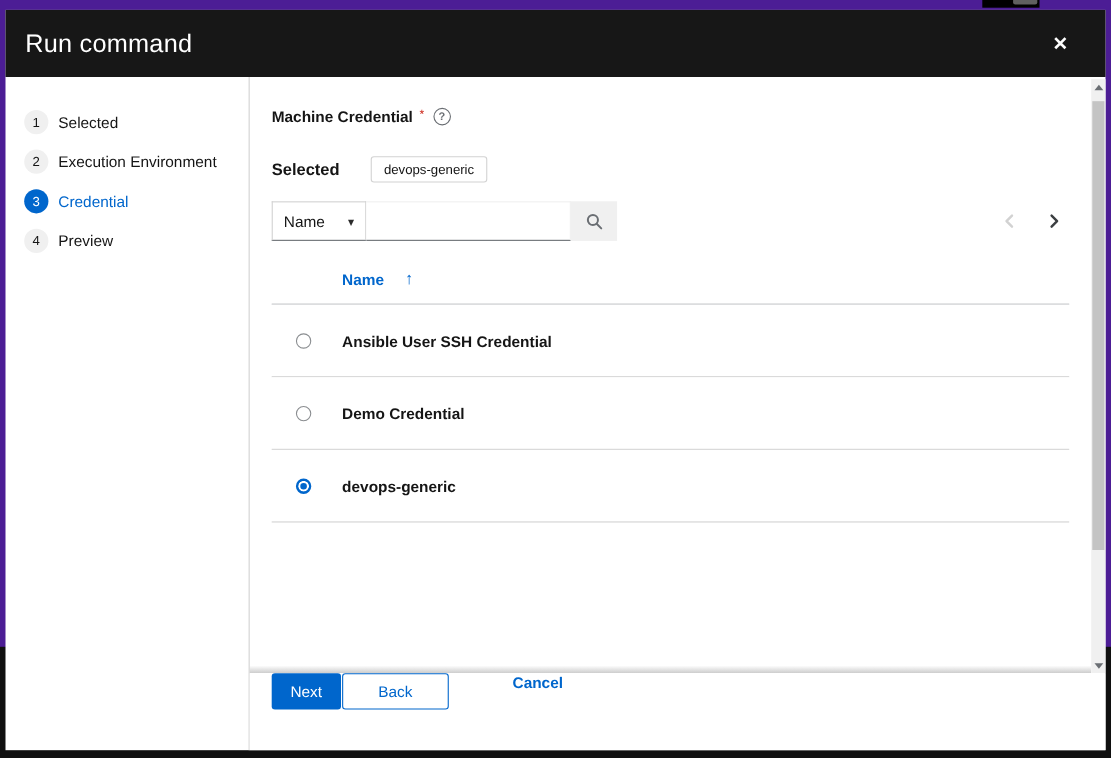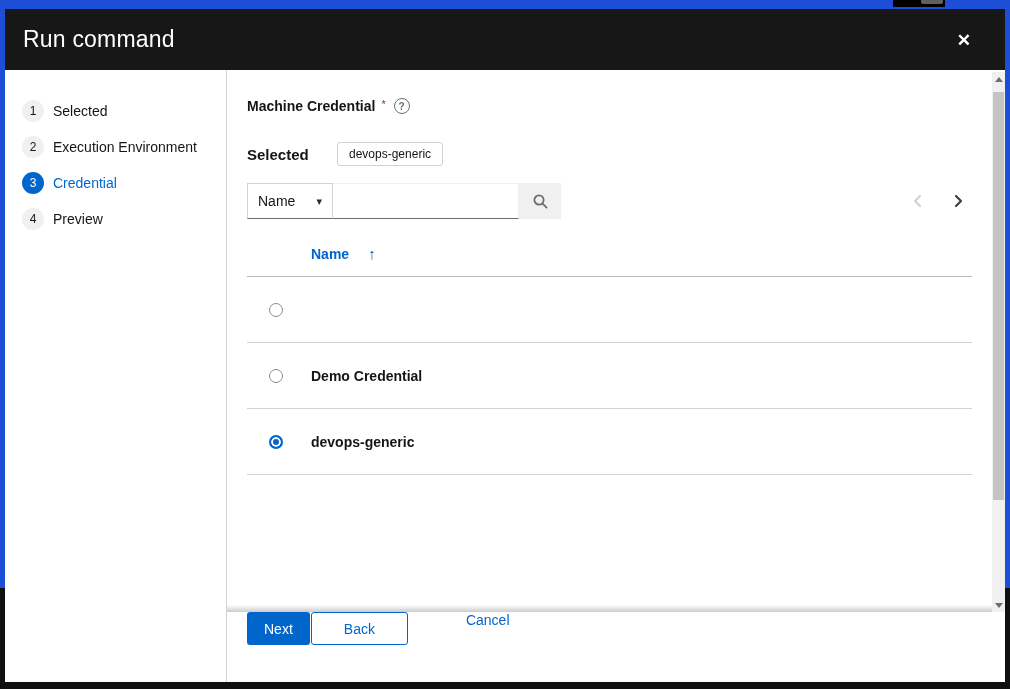--- a/index.html
+++ b/index.html
@@ -5,21 +5,21 @@
   :root{
     --primary:#0066cc;
     --header-bg:#171717;
     --border:#d2d2d2;
     --text:#151515;
     --muted:#6a6e73;
   }
   *{box-sizing:border-box;}
   html,body{margin:0;padding:0;width:1010px;height:689px;overflow:hidden;
     background:#101010;font-family:"Liberation Sans",sans-serif;color:var(--text);}
-  .backdrop{position:relative;width:1010px;height:588px;background:#1d4ed8;}
+  .backdrop{position:relative;width:1010px;height:588px;background:#4c1d95;}
   .backdrop-bar{position:absolute;left:893px;top:0;width:52px;height:7px;background:#000;}
   .backdrop-notch{position:absolute;left:921px;top:0;width:22px;height:4px;background:#606060;border-radius:0 0 2px 2px;}
 
   .modal{position:absolute;left:5px;top:9px;width:1000px;height:673px;background:#fff;display:flex;flex-direction:column;}
   .modal-header{height:61px;background:var(--header-bg);display:flex;align-items:center;padding-left:18px;position:relative;flex:0 0 auto;}
   .modal-title{color:#fff;font-size:23px;font-weight:400;letter-spacing:.2px;}
   .close-btn{position:absolute;right:30px;top:50%;transform:translateY(-50%);background:none;border:none;color:#fff;
     font-size:17px;font-weight:700;cursor:pointer;padding:4px;line-height:1;}
 
   .modal-body{flex:1;display:flex;min-height:0;}
@@ -79,21 +79,21 @@
   .sb-arrow.down{bottom:0;}
   .tri-up{width:0;height:0;border-left:4px solid transparent;border-right:4px solid transparent;border-bottom:5px solid #6a6e73;}
   .tri-down{width:0;height:0;border-left:4px solid transparent;border-right:4px solid transparent;border-top:5px solid #6a6e73;}
   .sb-thumb{position:absolute;left:1px;top:20px;width:11px;height:408px;background:#c4c4c4;cursor:grab;}
 
   
   .footer{position:absolute;left:0;right:0;bottom:0;height:70px;background:#fff;display:flex;align-items:flex-start;padding-left:20px;}
   .btn{font-family:inherit;font-size:14px;height:33px;border-radius:3px;cursor:pointer;}
   .btn.primary{background:var(--primary);color:#fff;border:none;padding:0 17px;}
   .btn.secondary{background:#fff;color:var(--primary);border:1px solid var(--primary);padding:0 32px;margin-left:1px;}
-  .btn.link{background:none;border:none;color:var(--primary);padding:0;margin-left:58px;height:auto;}
+  .btn.link{background:none;border:none;color:var(--primary);padding:0;margin-left:58px;height:auto;font-weight:bold;}
 </style>
 </head>
 <body>
 
 <div class="backdrop">
   <div class="backdrop-bar"></div>
   <div class="backdrop-notch"></div>
 
   <div class="modal">
 
@@ -165,20 +165,21 @@
           </div>
 
           <div class="table-header">
             <span class="col-name">Name</span>
             <span class="sort-arrow">↑</span>
           </div>
 
           <div class="rows">
             <div class="table-row">
               <span class="radio"></span>
+              <span class="row-name">Ansible User SSH Credential</span>
             </div>
             <div class="table-row">
               <span class="radio"></span>
               <span class="row-name">Demo Credential</span>
             </div>
             <div class="table-row">
               <span class="radio checked"></span>
               <span class="row-name">devops-generic</span>
             </div>
           </div>

